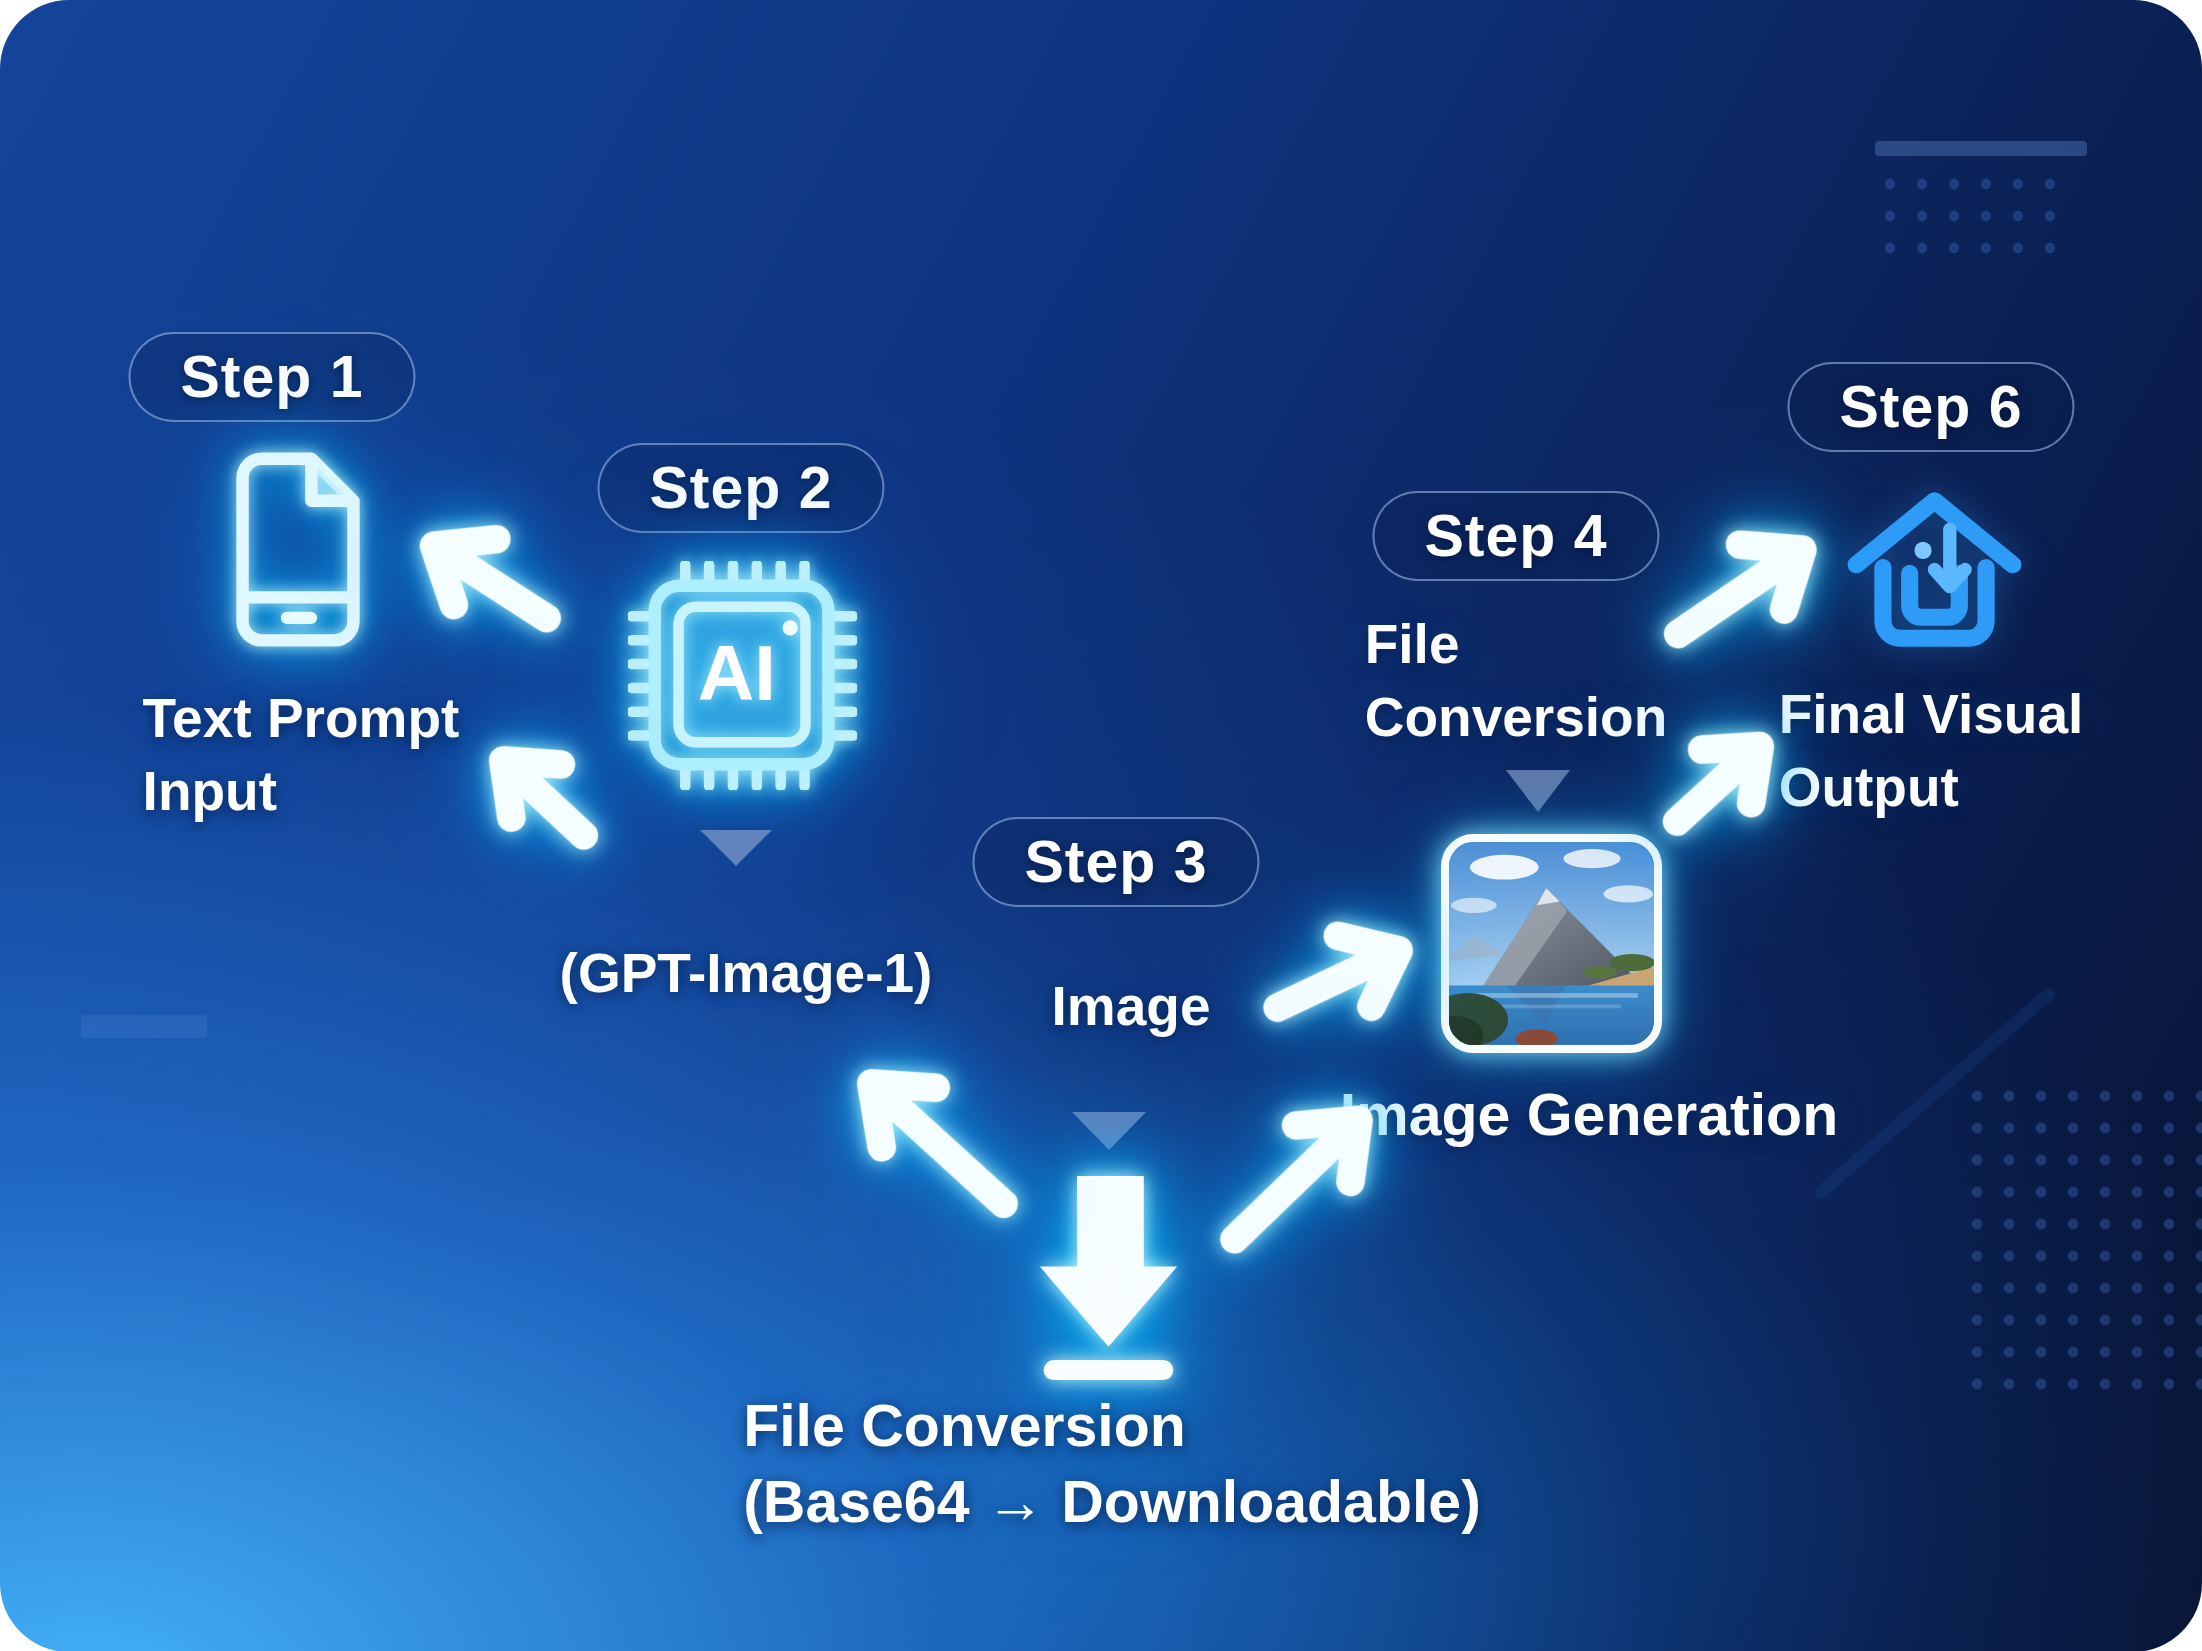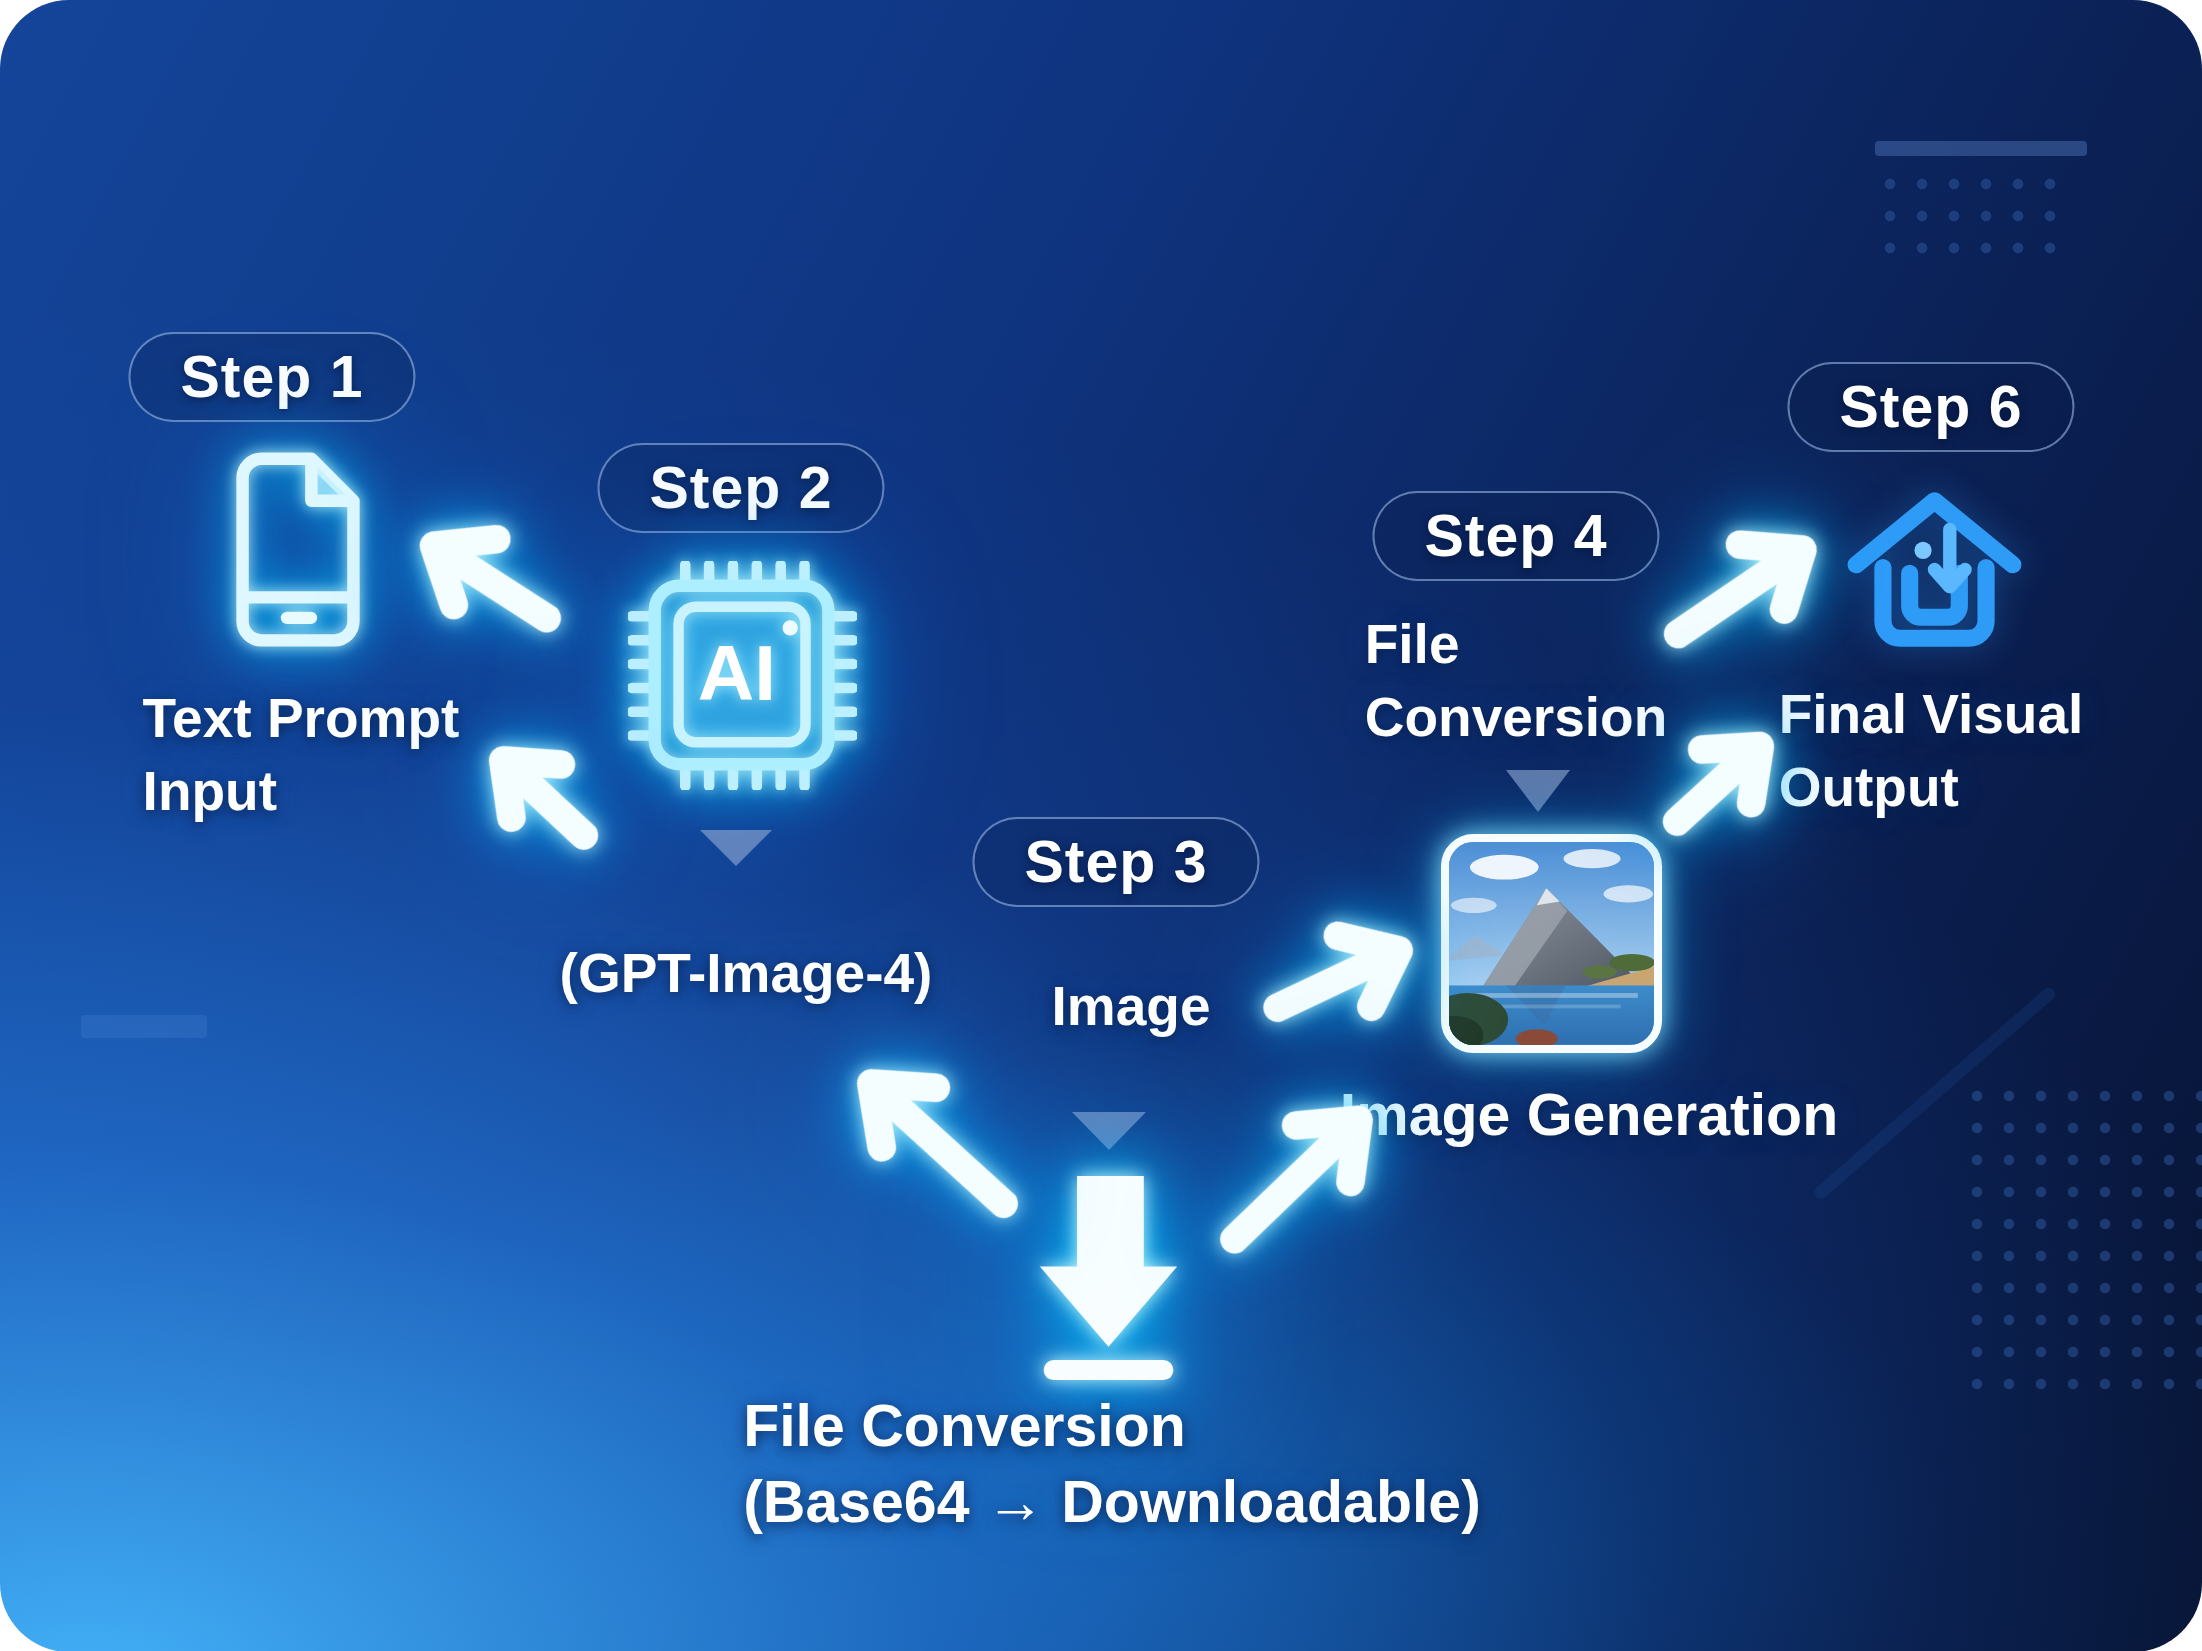--- a/index.html
+++ b/index.html
@@ -112,21 +112,21 @@
     </g>
     <rect x="28" y="26" width="182" height="187" rx="26" fill="none" stroke="#AEEFFF" stroke-width="13"></rect>
     <rect x="53" y="48" width="133" height="142" rx="18" fill="rgba(120,215,255,.16)" stroke="#C8F3FF" stroke-width="11"></rect>
     <circle cx="170" cy="70" r="8" fill="#EFFCFF"></circle>
     <text x="114" y="146" text-anchor="middle" font-family="Liberation Sans, sans-serif" font-size="82" font-weight="700" fill="#FFFFFF">AI</text>
   </svg>
 
   <div class="abs chevron" style="left:700px;top:830px;border-top-width:36px;"></div>
 
   <div class="abs ctr lbl" style="left:746px;top:973px;">
-    <span class="ln">(GPT-Image-4)</span>
+    <span class="ln">(GPT-Image-1)</span>
   </div>
 
   <div class="abs ctr badge" style="left:1116px;top:862px;">
     <span>Step 3</span>
   </div>
 
   <div class="abs ctr lbl" style="left:1131px;top:1006px;">
     <span class="ln">Image</span>
   </div>
 

